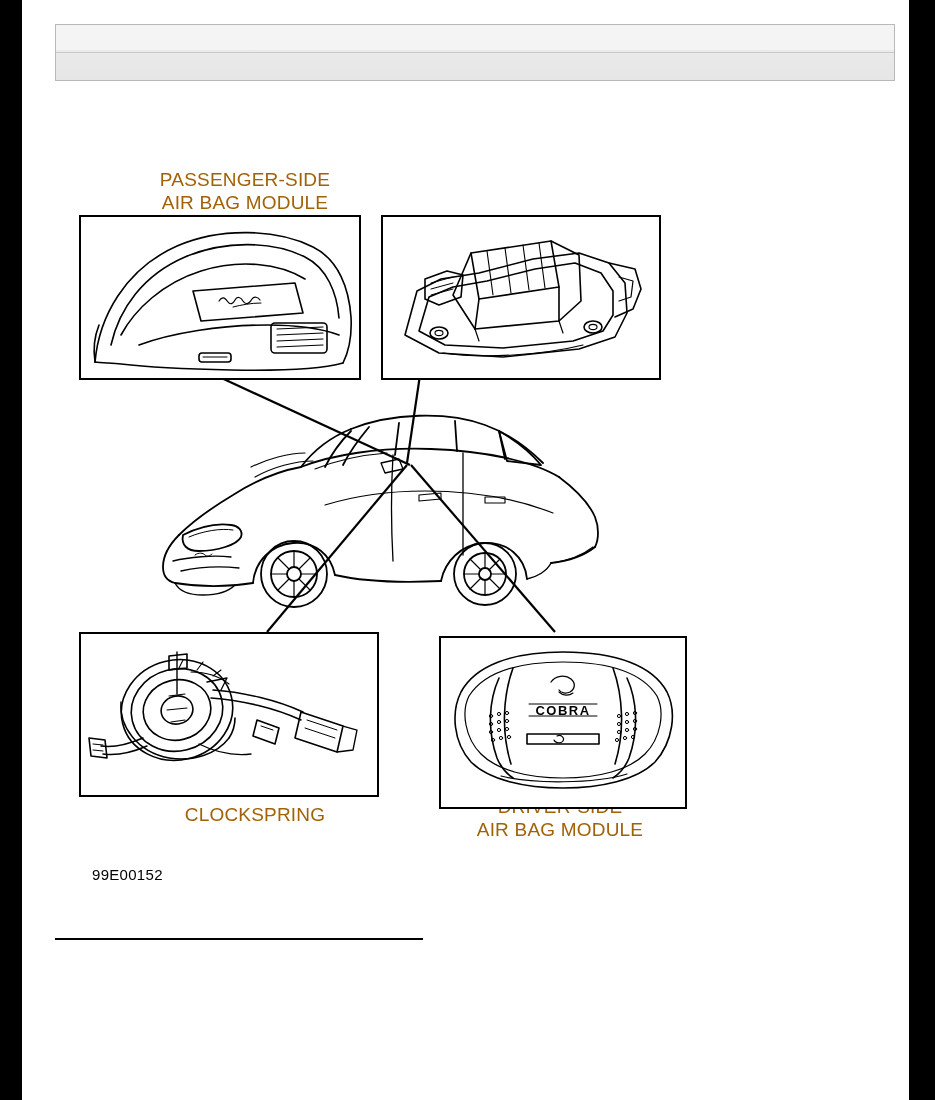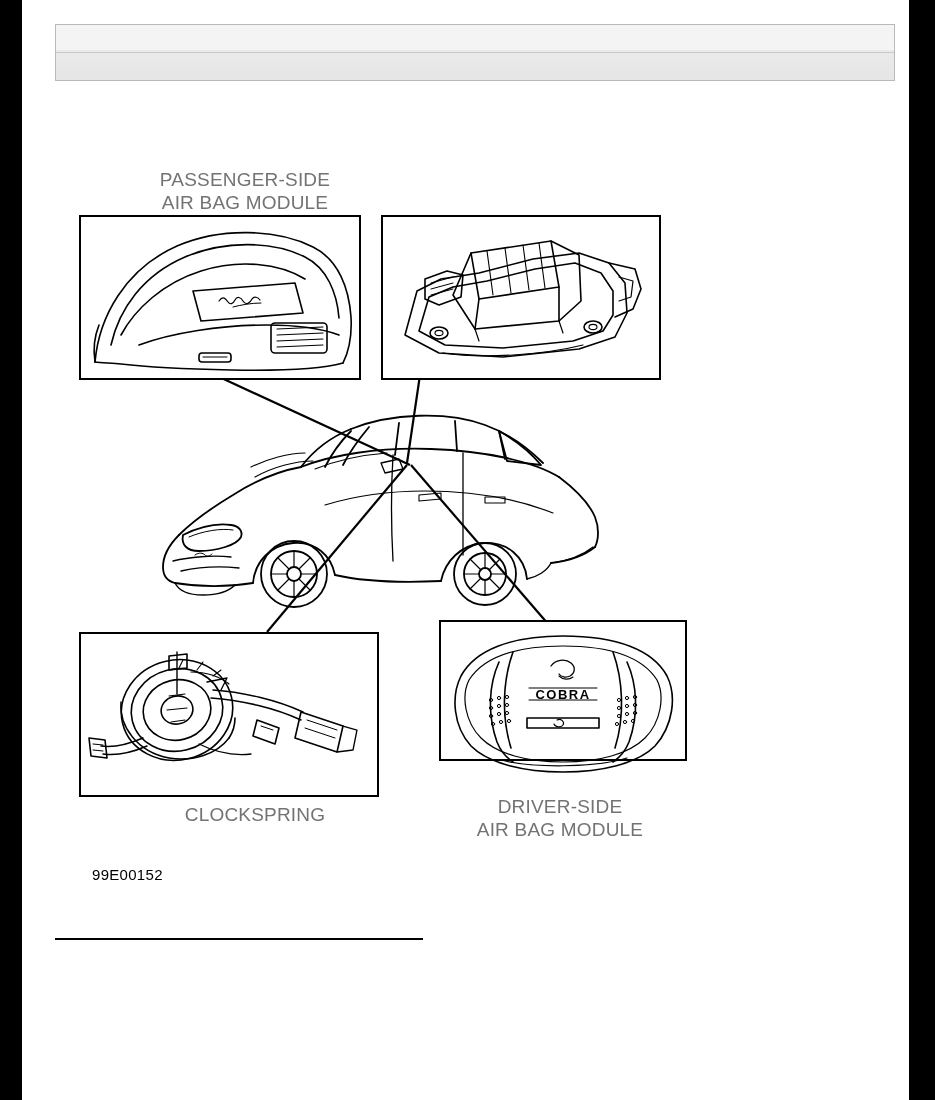--- a/index.html
+++ b/index.html
@@ -73,21 +73,21 @@
     width: 845px;
     height: 790px;
   }
 
   .caption {
     position: absolute;
     text-align: center;
     font-size: 19px;
     line-height: 23px;
     letter-spacing: 0.2px;
-    color: #737373;
+    color: #a16207;
     white-space: pre-line;
   }
 
   .panel {
     position: absolute;
     border: 2px solid #000;
     background: #fff;
     box-sizing: border-box;
   }
 
@@ -336,21 +336,21 @@
           <path d="M12 110 L22 111 M12 116 L22 117" stroke-width="1"></path>
 
           <path d="M96 60 L96 18" stroke-width="1.4"></path>
           <path d="M88 22 L106 20 L106 34 L88 36 Z"></path>
 
           <path d="M118 110 C134 118 152 122 170 120" stroke-width="1.3"></path>
         </g>
       </svg>
     </div>
 
-    <div class="panel" style="left:384px; top:500px; width:248px; height:141px;">
+    <div class="panel" style="left:384px; top:516px; width:248px; height:173px;">
       <svg width="244" height="161" viewBox="0 0 244 161">
         <g fill="none" stroke="#000" stroke-width="1.6" stroke-linejoin="round" stroke-linecap="round">
 
           <path d="M20 54 C34 28 70 14 122 14 C176 14 212 28 226 54 C236 74 232 104 214 124 C196 142 160 150 122 150 C84 150 48 142 30 124 C12 104 10 74 20 54 Z"></path>
           <path d="M28 58 C42 36 74 24 122 24 C170 24 202 36 216 58 C224 74 220 100 204 116 C188 132 158 140 122 140 C86 140 56 132 40 116 C24 100 20 74 28 58 Z" stroke-width="1.2"></path>
 
           <path d="M58 40 C48 62 46 92 56 120 C60 130 66 136 72 140"></path>
           <path d="M72 30 C62 58 60 94 70 126"></path>
 
           <path d="M186 40 C196 62 198 92 188 120 C184 130 178 136 172 140"></path>

